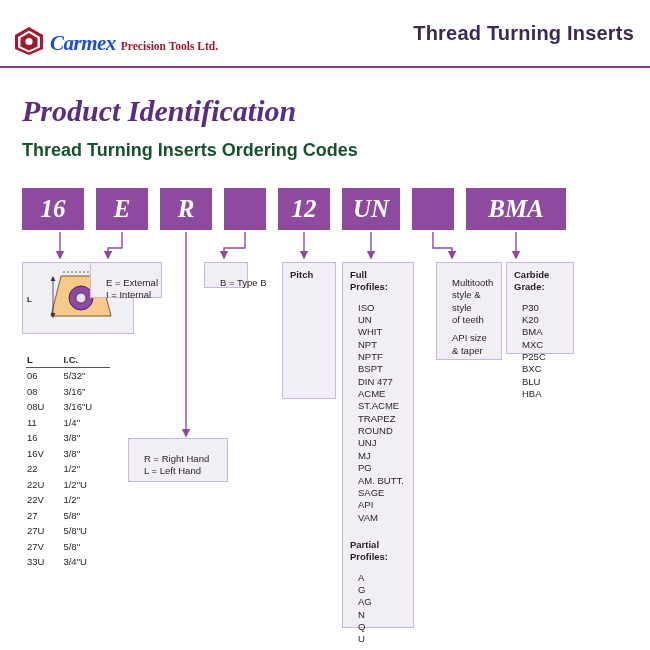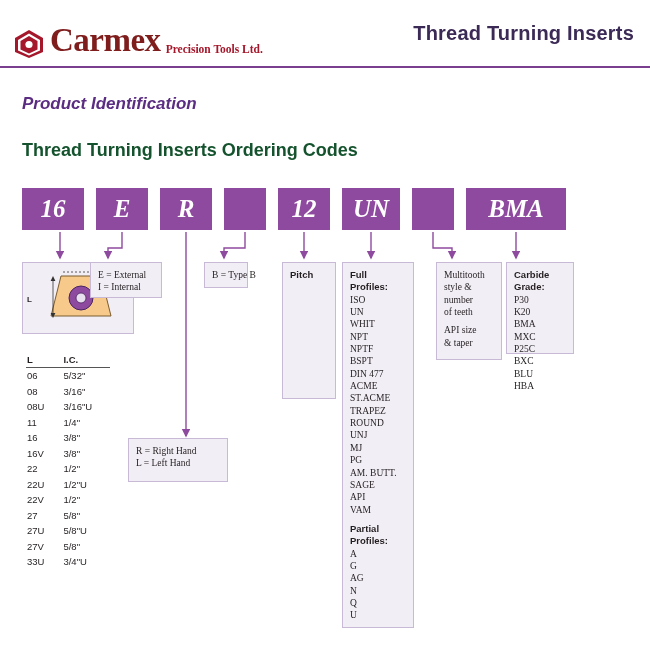--- a/index.html
+++ b/index.html
@@ -33,22 +33,23 @@
   }
   .brand-logo {
     width: 30px; height: 30px;
     margin-right: 6px;
     position: relative;
     top: 2px;
   }
   .brand-name {
     font-family: "Liberation Serif", serif;
     font-weight: bold;
-    font-size: 33px;
-    color: #7f1d1d;
+    font-style: italic;
+    font-size: 21px;
+    color: #1d4ed8;
     letter-spacing: -0.5px;
     line-height: 1;
   }
   .brand-sub {
     font-family: "Liberation Serif", serif;
     font-weight: bold;
     font-size: 11.5px;
     color: #a5172b;
     margin-left: 5px;
     position: relative;
@@ -60,24 +61,24 @@
     font-size: 20px;
     font-weight: bold;
     color: #3b2a55;
     letter-spacing: 0.2px;
   }
 
   
   .page-title {
     position: absolute;
     left: 22px; top: 94px;
-    font-family: Liberation Sans, sans-serif;
+    font-family: Liberation Serif, serif;
     font-style: italic;
     font-weight: bold;
-    font-size: 17px;
+    font-size: 30px;
     color: #5b2d82;
   }
   .page-subtitle {
     position: absolute;
     left: 22px; top: 140px;
     font-size: 18px;
     font-weight: bold;
     color: #14532d;
   }
 
@@ -156,21 +157,21 @@
     border-bottom: 1px solid #555;
     padding-bottom: 1px;
   }
   .size-table td {
     text-align: left;
     padding-right: 18px;
     font-size: 9.5px;
     white-space: nowrap;
   }
 
-  .list { margin: 0; padding: 0; list-style: none; font-family: Liberation Serif, serif; }
+  .list { margin: 8px; padding: 0; list-style: none; }
   .list li { white-space: nowrap; }
   .gap { height: 6px; }
 </style>
 </head>
 <body>
 
 <div class="header">
   <div class="brand">
     <span class="brand-logo">
       <svg width="30" height="30" viewBox="0 0 30 30">
@@ -360,21 +361,21 @@
     <li>N</li>
     <li>Q</li>
     <li>U</li>
   </ul>
 </div>
 
 <div class="panel" style="left:436px; top:262px; width:66px; height:98px;">
   <ul class="list">
     <li>Multitooth</li>
     <li>style &amp;</li>
-    <li>number</li>
+    <li>style</li>
     <li>of teeth</li>
     <li class="gap"></li>
     <li>API size</li>
     <li>&amp; taper</li>
   </ul>
 </div>
 
 <div class="panel" style="left:506px; top:262px; width:68px; height:92px;">
   <b>Carbide</b><br>
   <b>Grade:</b>

